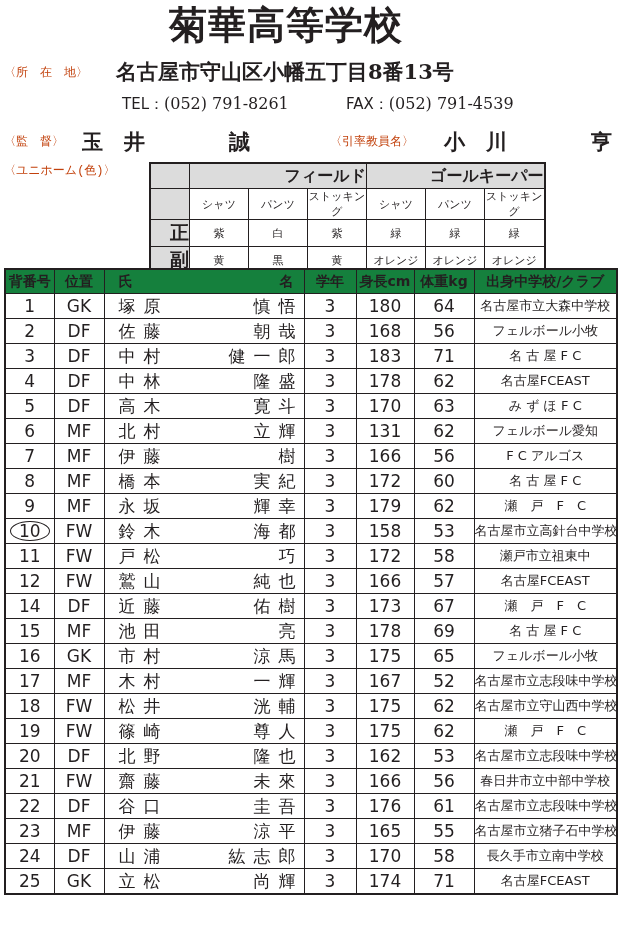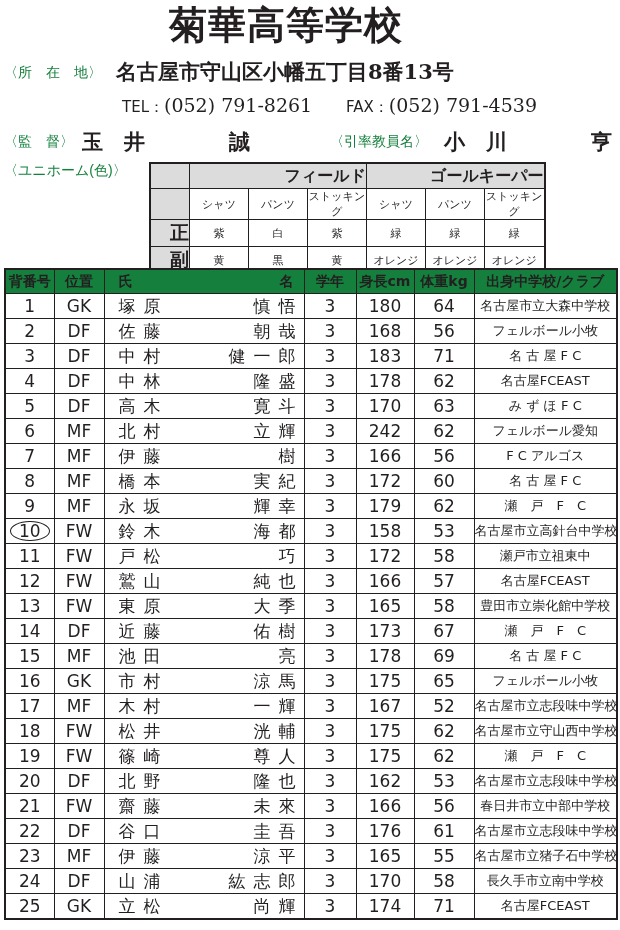--- a/index.html
+++ b/index.html
@@ -1,24 +1,24 @@
 <!DOCTYPE html>
 <html><head>
 <meta charset="utf-8">
 <style>
   html, body { margin:0; padding:0; background:#ffffff; }
   body { width:620px; height:930px; position:relative; overflow:hidden; color:#231f20;
          font-family:"DejaVu Sans", sans-serif; }
   .abs { position:absolute; }
   .title { left:0; top:2px; width:572px; text-align:center; font-size:38px; font-weight:bold;
            letter-spacing:1px; line-height:46px; }
-  .label { font-size:14px; color:#15803d; font-family:Liberation Sans, sans-serif; }
+  .label { font-size:12px; color:#c2410c; font-family:Liberation Mono, monospace; }
   .serifbig { font-family:"DejaVu Serif", serif; font-weight:bold; font-size:21px; }
   .tel { font-size:15px; }
-  .tel .num { font-family:"DejaVu Serif", serif; font-size:19px; }
+  .tel .num { font-family:"DejaVu Serif", serif; font-size:16px; }
   table { border-collapse:collapse; }
   .uni { position:absolute; left:149px; top:162px; border:2px solid #231f20; }
   .uni td { border:1px solid #231f20; text-align:center; padding:0; font-size:11px; height:22px; }
   .uni .gray { background:#dcdcdc;text-align:right; }
   .uni .hdr { font-size:16px; font-weight:bold; height:24px; }
   .uni .side { font-size:19px; font-weight:bold; width:38px; }
   .roster { position:absolute; left:4px; top:268px; border:2px solid #231f20; width:612px; table-layout:fixed; }
   .roster th { background:#15803d; border:1px solid #231f20; font-size:14px; font-weight:bold; height:23px; padding:0; }
   .roster td { border:1px solid #231f20; font-size:17px; height:24px; padding:0; text-align:center; }
   .roster td.name { text-align:left; padding:0 8px 0 14px; font-size:17px; letter-spacing:0; }
@@ -162,21 +162,21 @@
         <td>3</td>
         <td>170</td>
         <td>63</td>
         <td class="club">み ず ほ F C</td>
       </tr>
       <tr>
         <td><span>6</span></td>
         <td>MF</td>
         <td class="name"><span class="fam">北村</span><span class="given">立輝</span></td>
         <td>3</td>
-        <td>242</td>
+        <td>131</td>
         <td>62</td>
         <td class="club">フェルボール愛知</td>
       </tr>
       <tr>
         <td><span>7</span></td>
         <td>MF</td>
         <td class="name"><span class="fam">伊藤</span><span class="given">樹</span></td>
         <td>3</td>
         <td>166</td>
         <td>56</td>
@@ -221,29 +221,20 @@
       <tr>
         <td><span>12</span></td>
         <td>FW</td>
         <td class="name"><span class="fam">鷲山</span><span class="given">純也</span></td>
         <td>3</td>
         <td>166</td>
         <td>57</td>
         <td class="club">名古屋FCEAST</td>
       </tr>
       <tr>
-        <td><span>13</span></td>
-        <td>FW</td>
-        <td class="name"><span class="fam">東原</span><span class="given">大季</span></td>
-        <td>3</td>
-        <td>165</td>
-        <td>58</td>
-        <td class="club">豊田市立崇化館中学校</td>
-      </tr>
-      <tr>
         <td><span>14</span></td>
         <td>DF</td>
         <td class="name"><span class="fam">近藤</span><span class="given">佑樹</span></td>
         <td>3</td>
         <td>173</td>
         <td>67</td>
         <td class="club">瀬　戸　F　C</td>
       </tr>
       <tr>
         <td><span>15</span></td>

